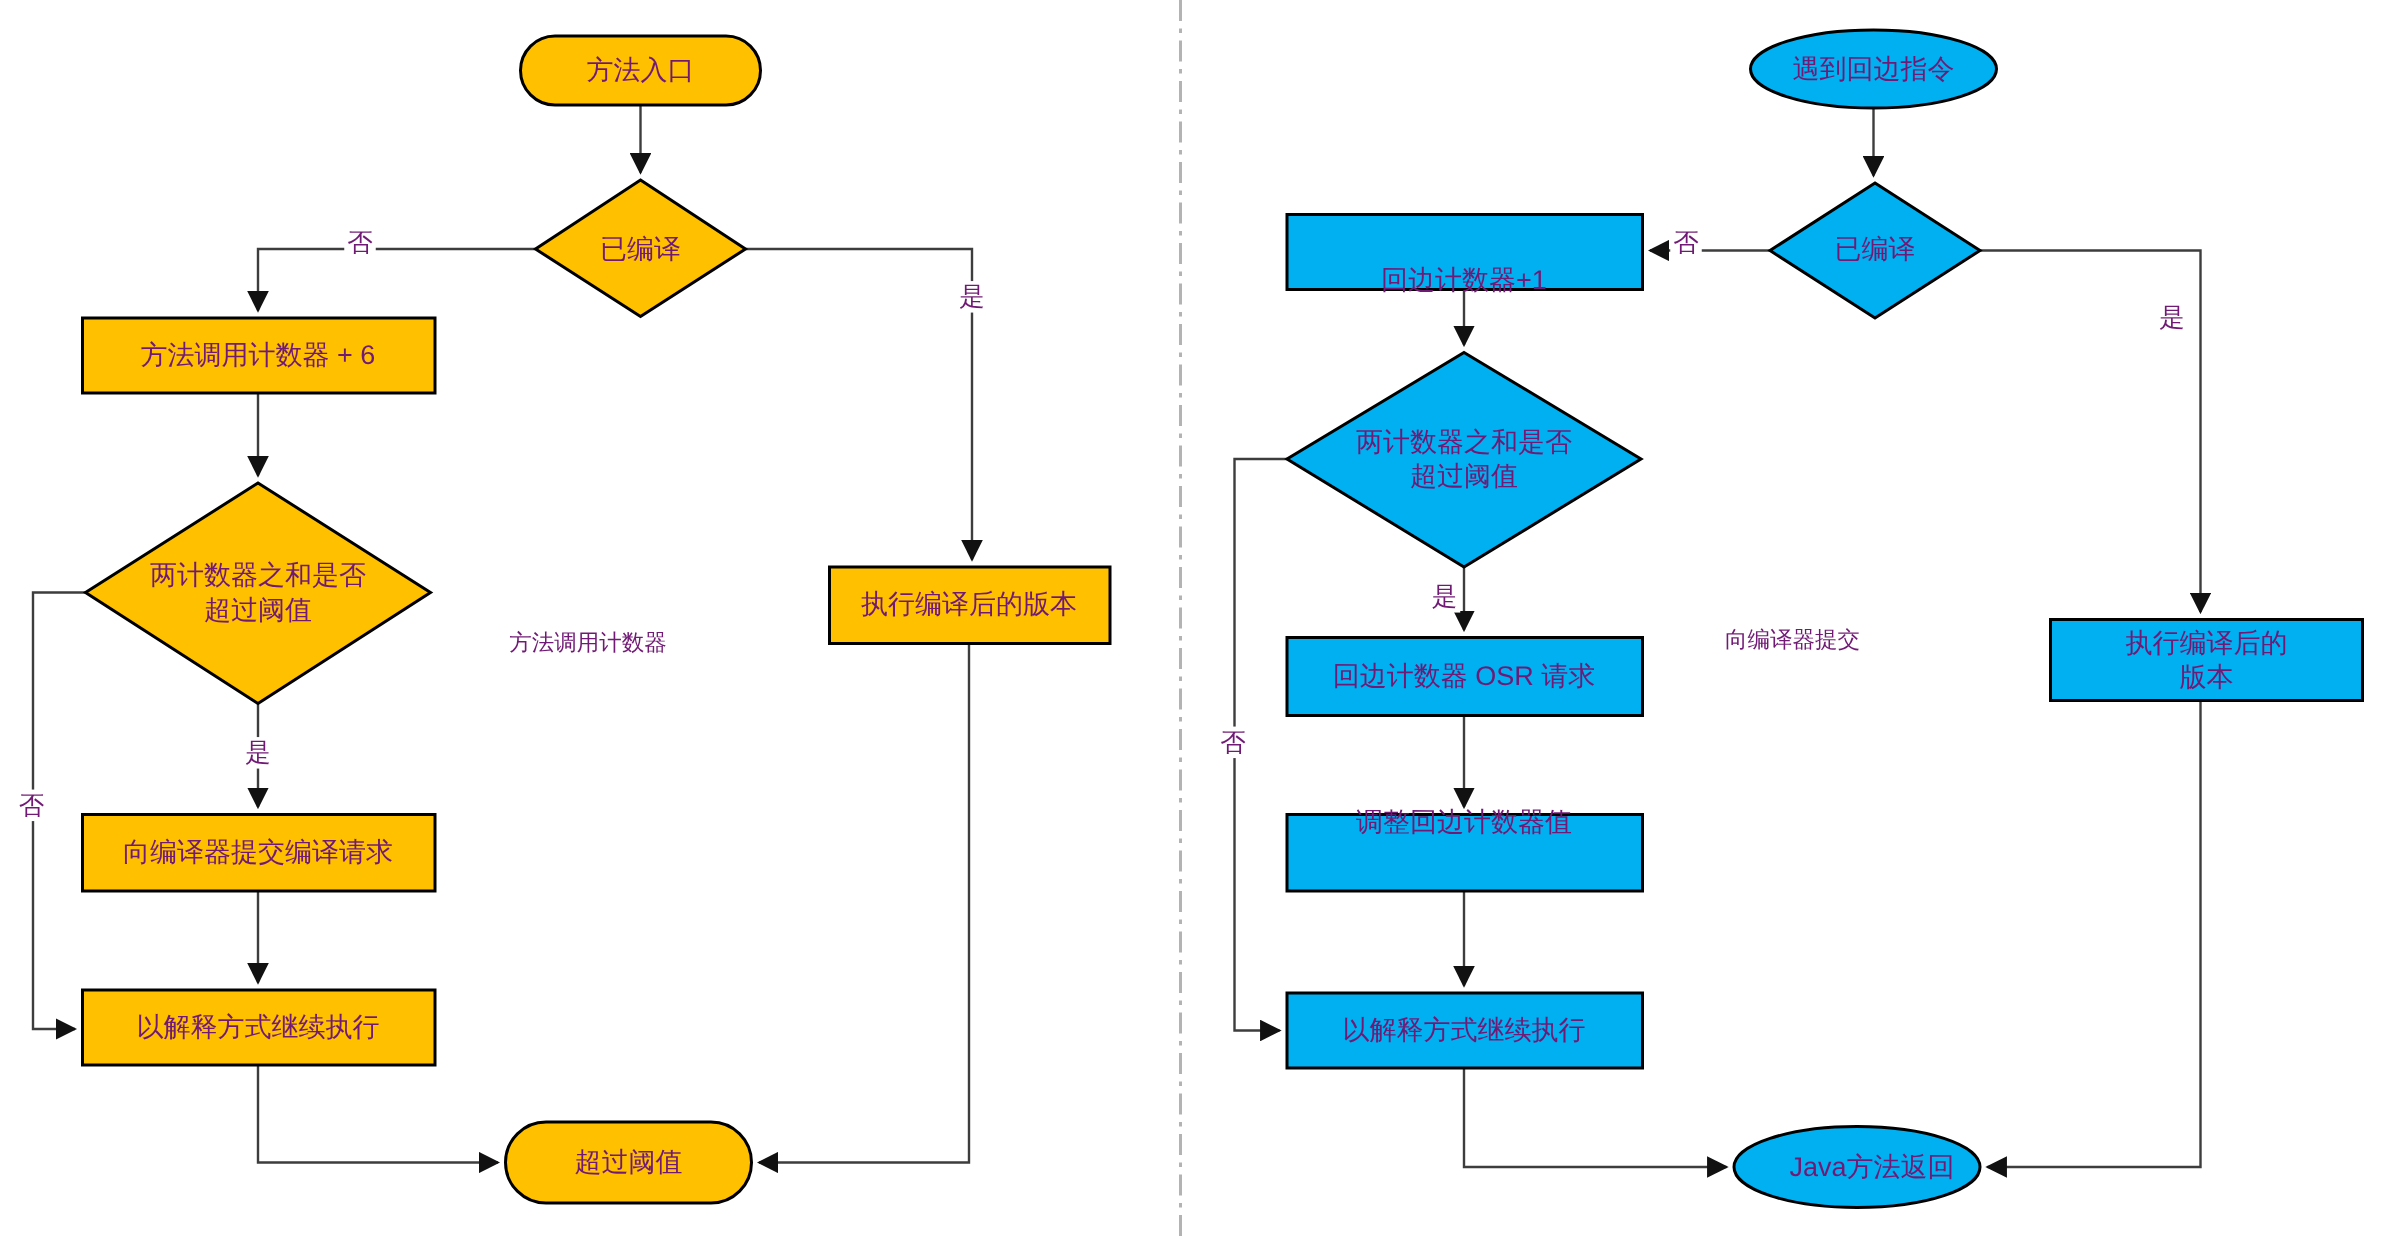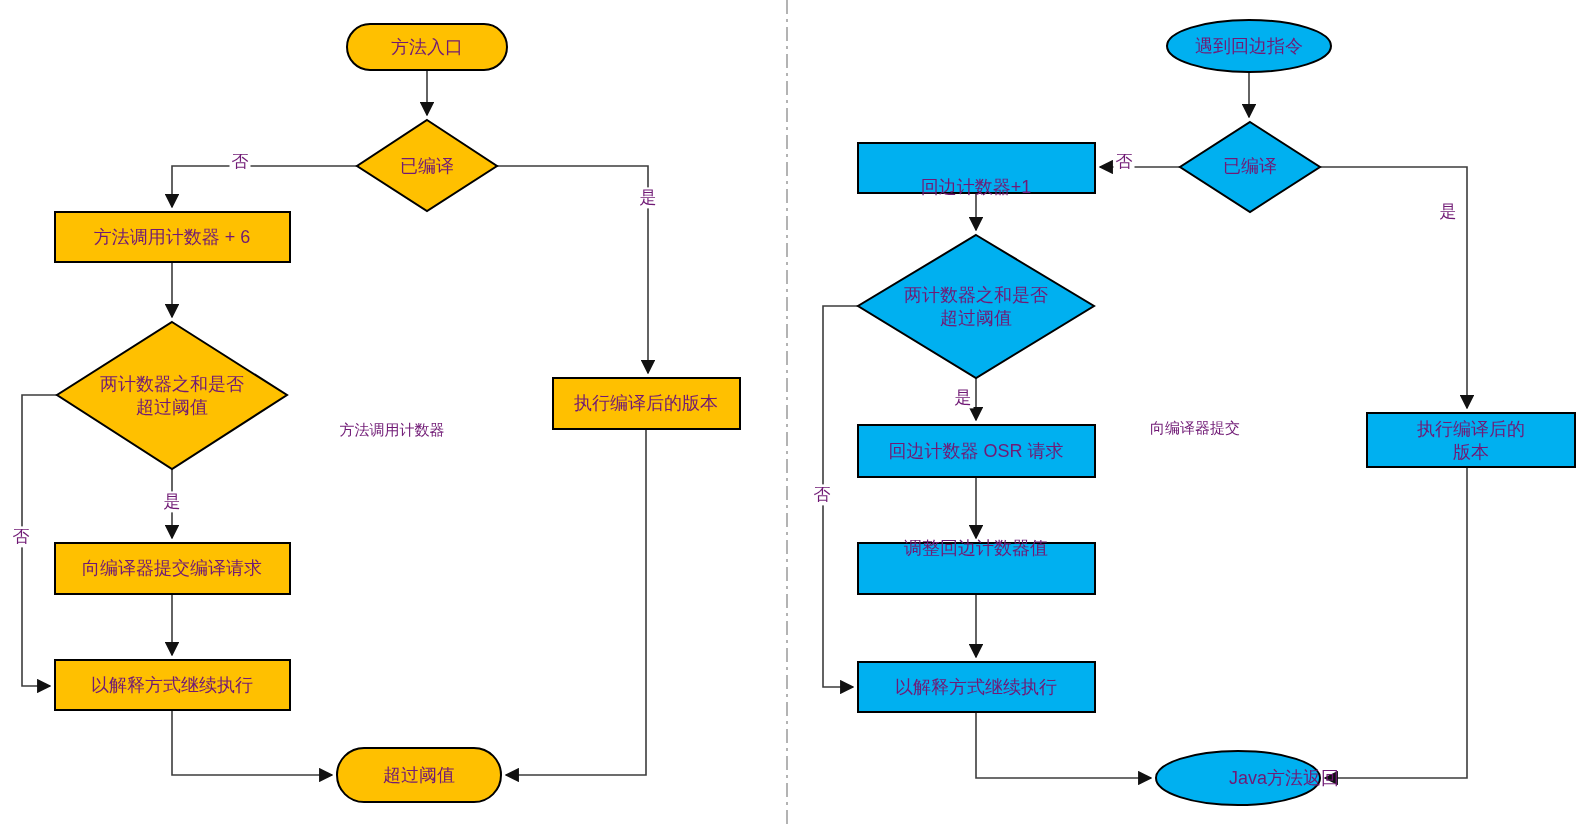--- a/index.html
+++ b/index.html
@@ -112,21 +112,21 @@
 
   <div class="lbl" style="left:1249px;top:46px;">遇到回边指令</div>
   <div class="lbl" style="left:1250px;top:166px;">已编译</div>
   <div class="lbl" style="left:976px;top:167px;margin-top:20px;">回边计数器+1</div>
   <div class="lbl" style="left:976px;top:306px;">两计数器之和是否
 超过阈值</div>
   <div class="lbl" style="left:976px;top:451px;">回边计数器 OSR 请求</div>
   <div class="lbl" style="left:976px;top:548px;">调整回边计数器值</div>
   <div class="lbl" style="left:976px;top:687px;">以解释方式继续执行</div>
   <div class="lbl" style="left:1471px;top:440px;">执行编译后的版本</div>
-  <div class="lbl" style="left:1284px;top:778px;">Java方法返回</div>
+  <div class="lbl" style="left:1248px;top:778px;">Java方法返回</div>
   <div class="lbl caption" style="left:1195px;top:428px;">向编译器提交</div>
 
   <div class="lbl small" style="left:1124px;top:162px;">否</div>
   <div class="lbl small" style="left:1448px;top:212px;">是</div>
   <div class="lbl small" style="left:963px;top:398px;">是</div>
   <div class="lbl small" style="left:822px;top:495px;">否</div>
 
 </div>
 
 </body></html>

